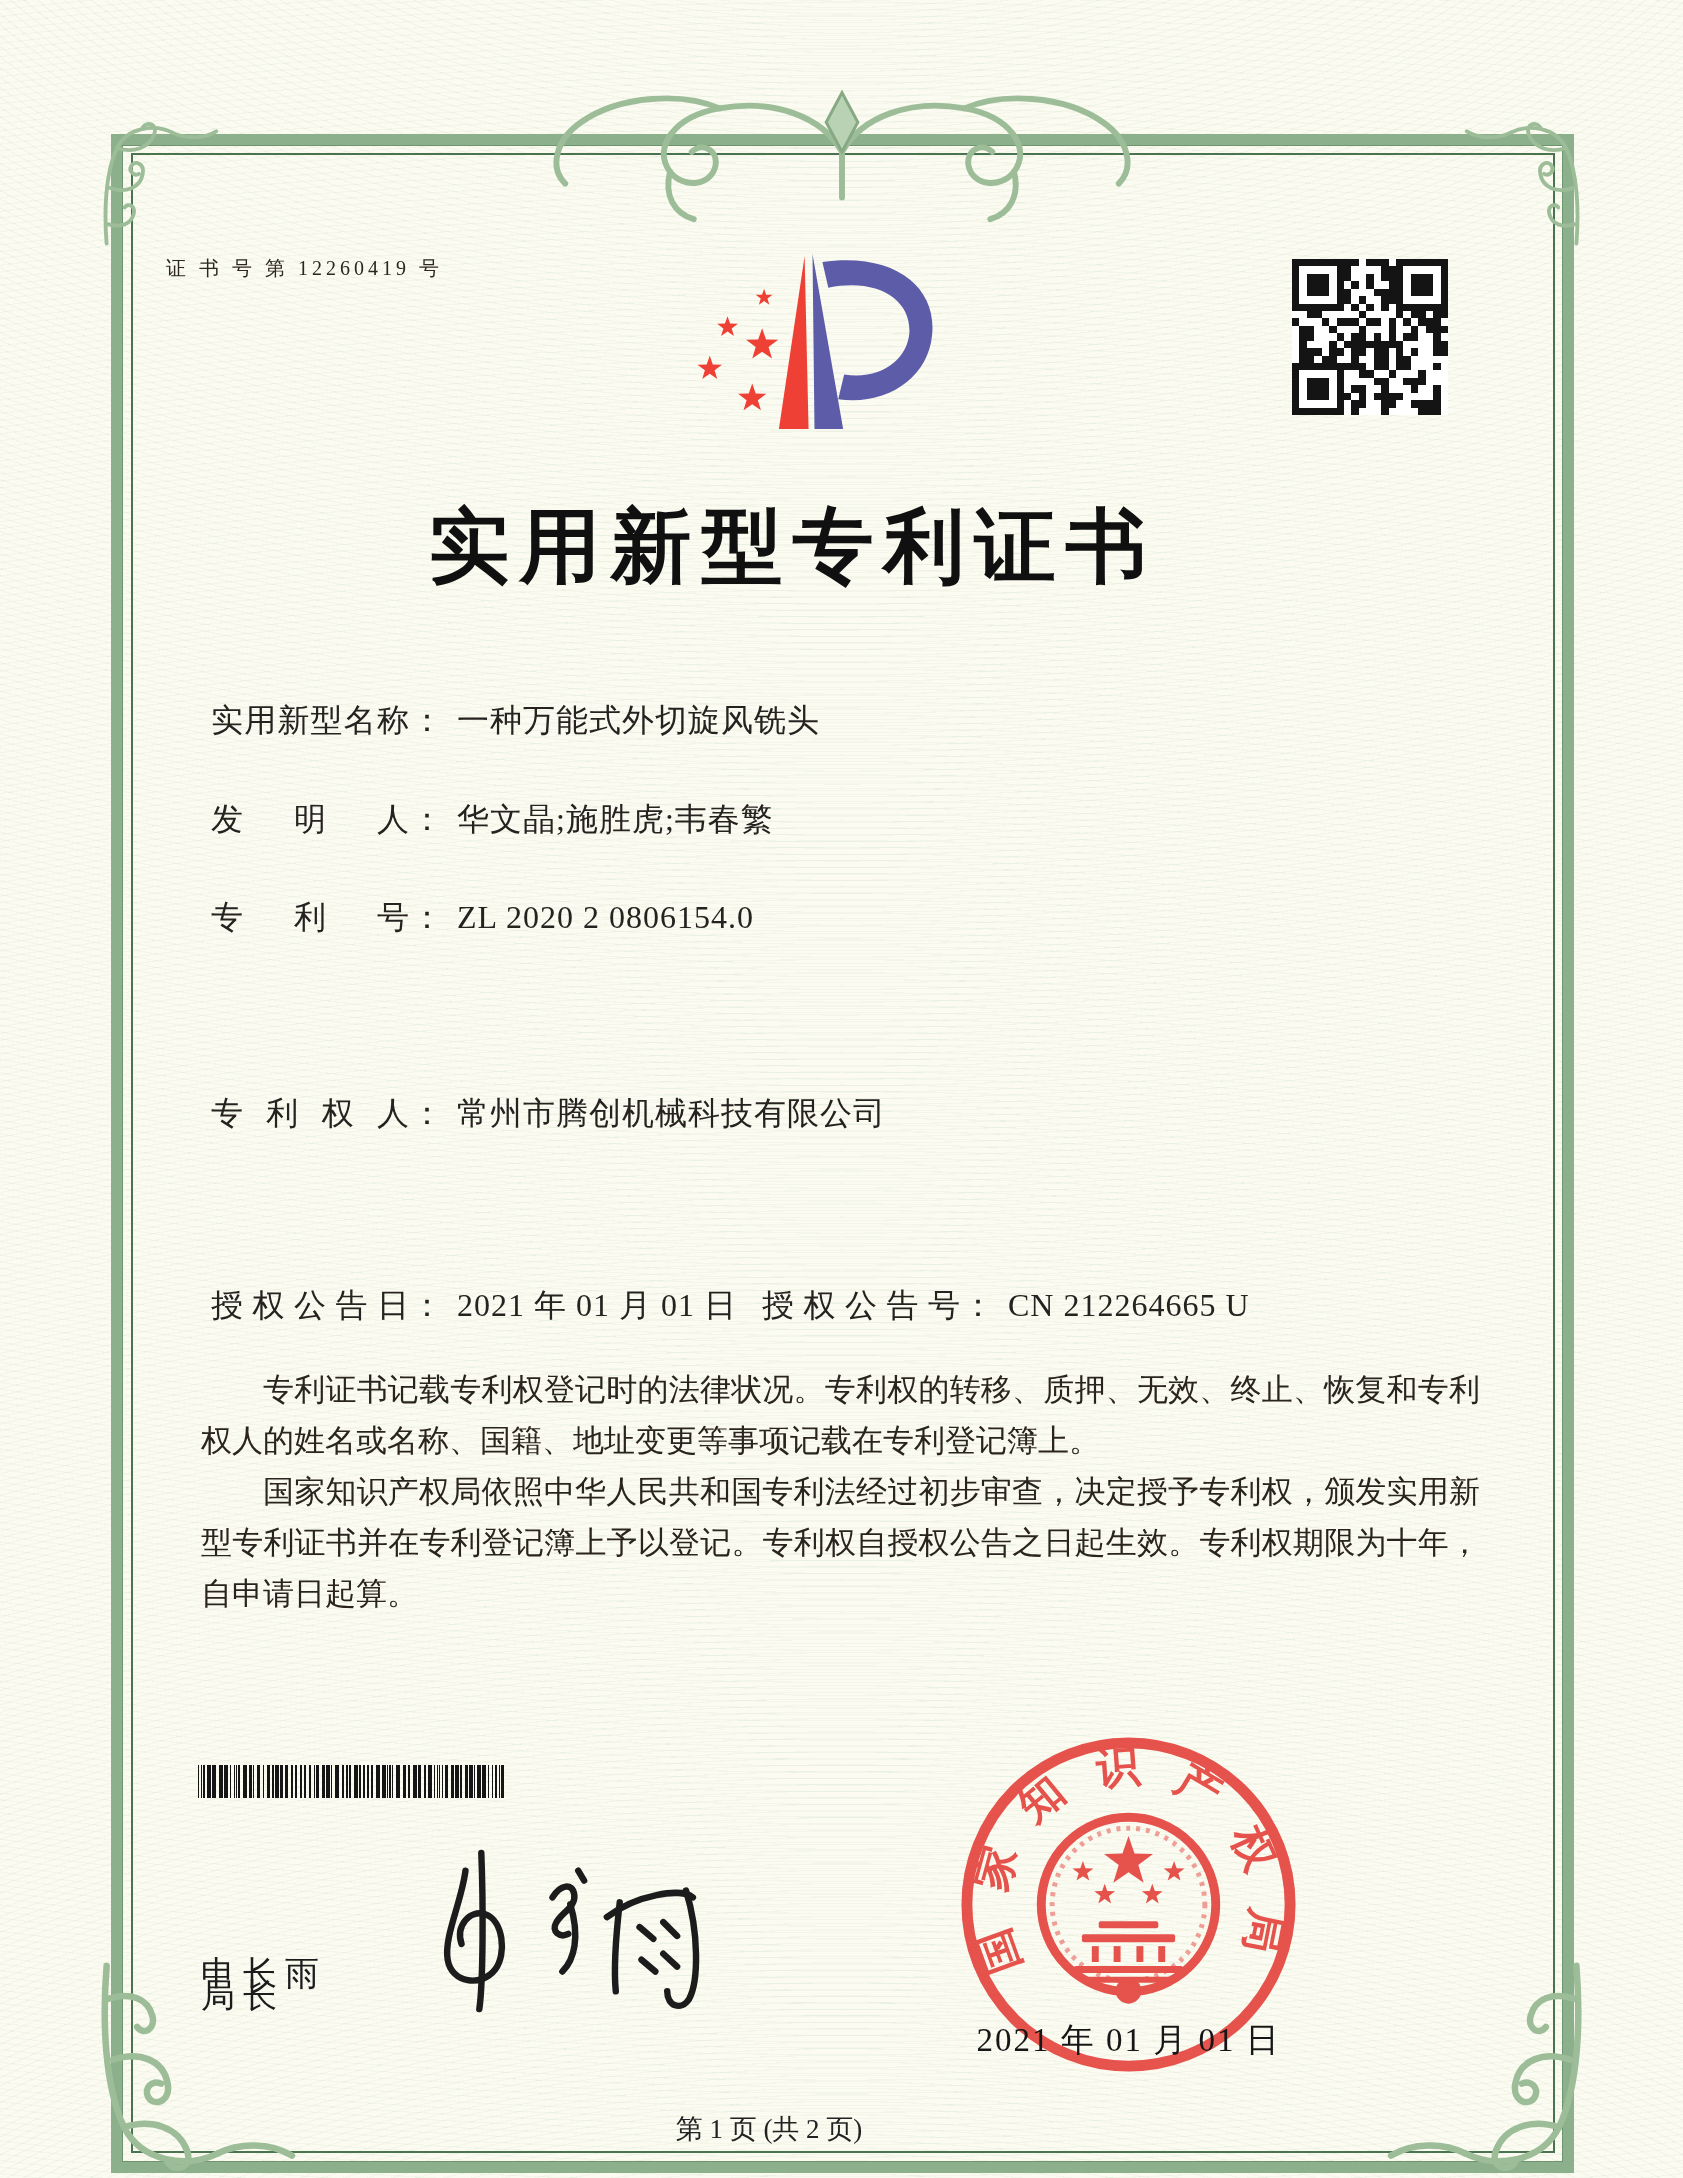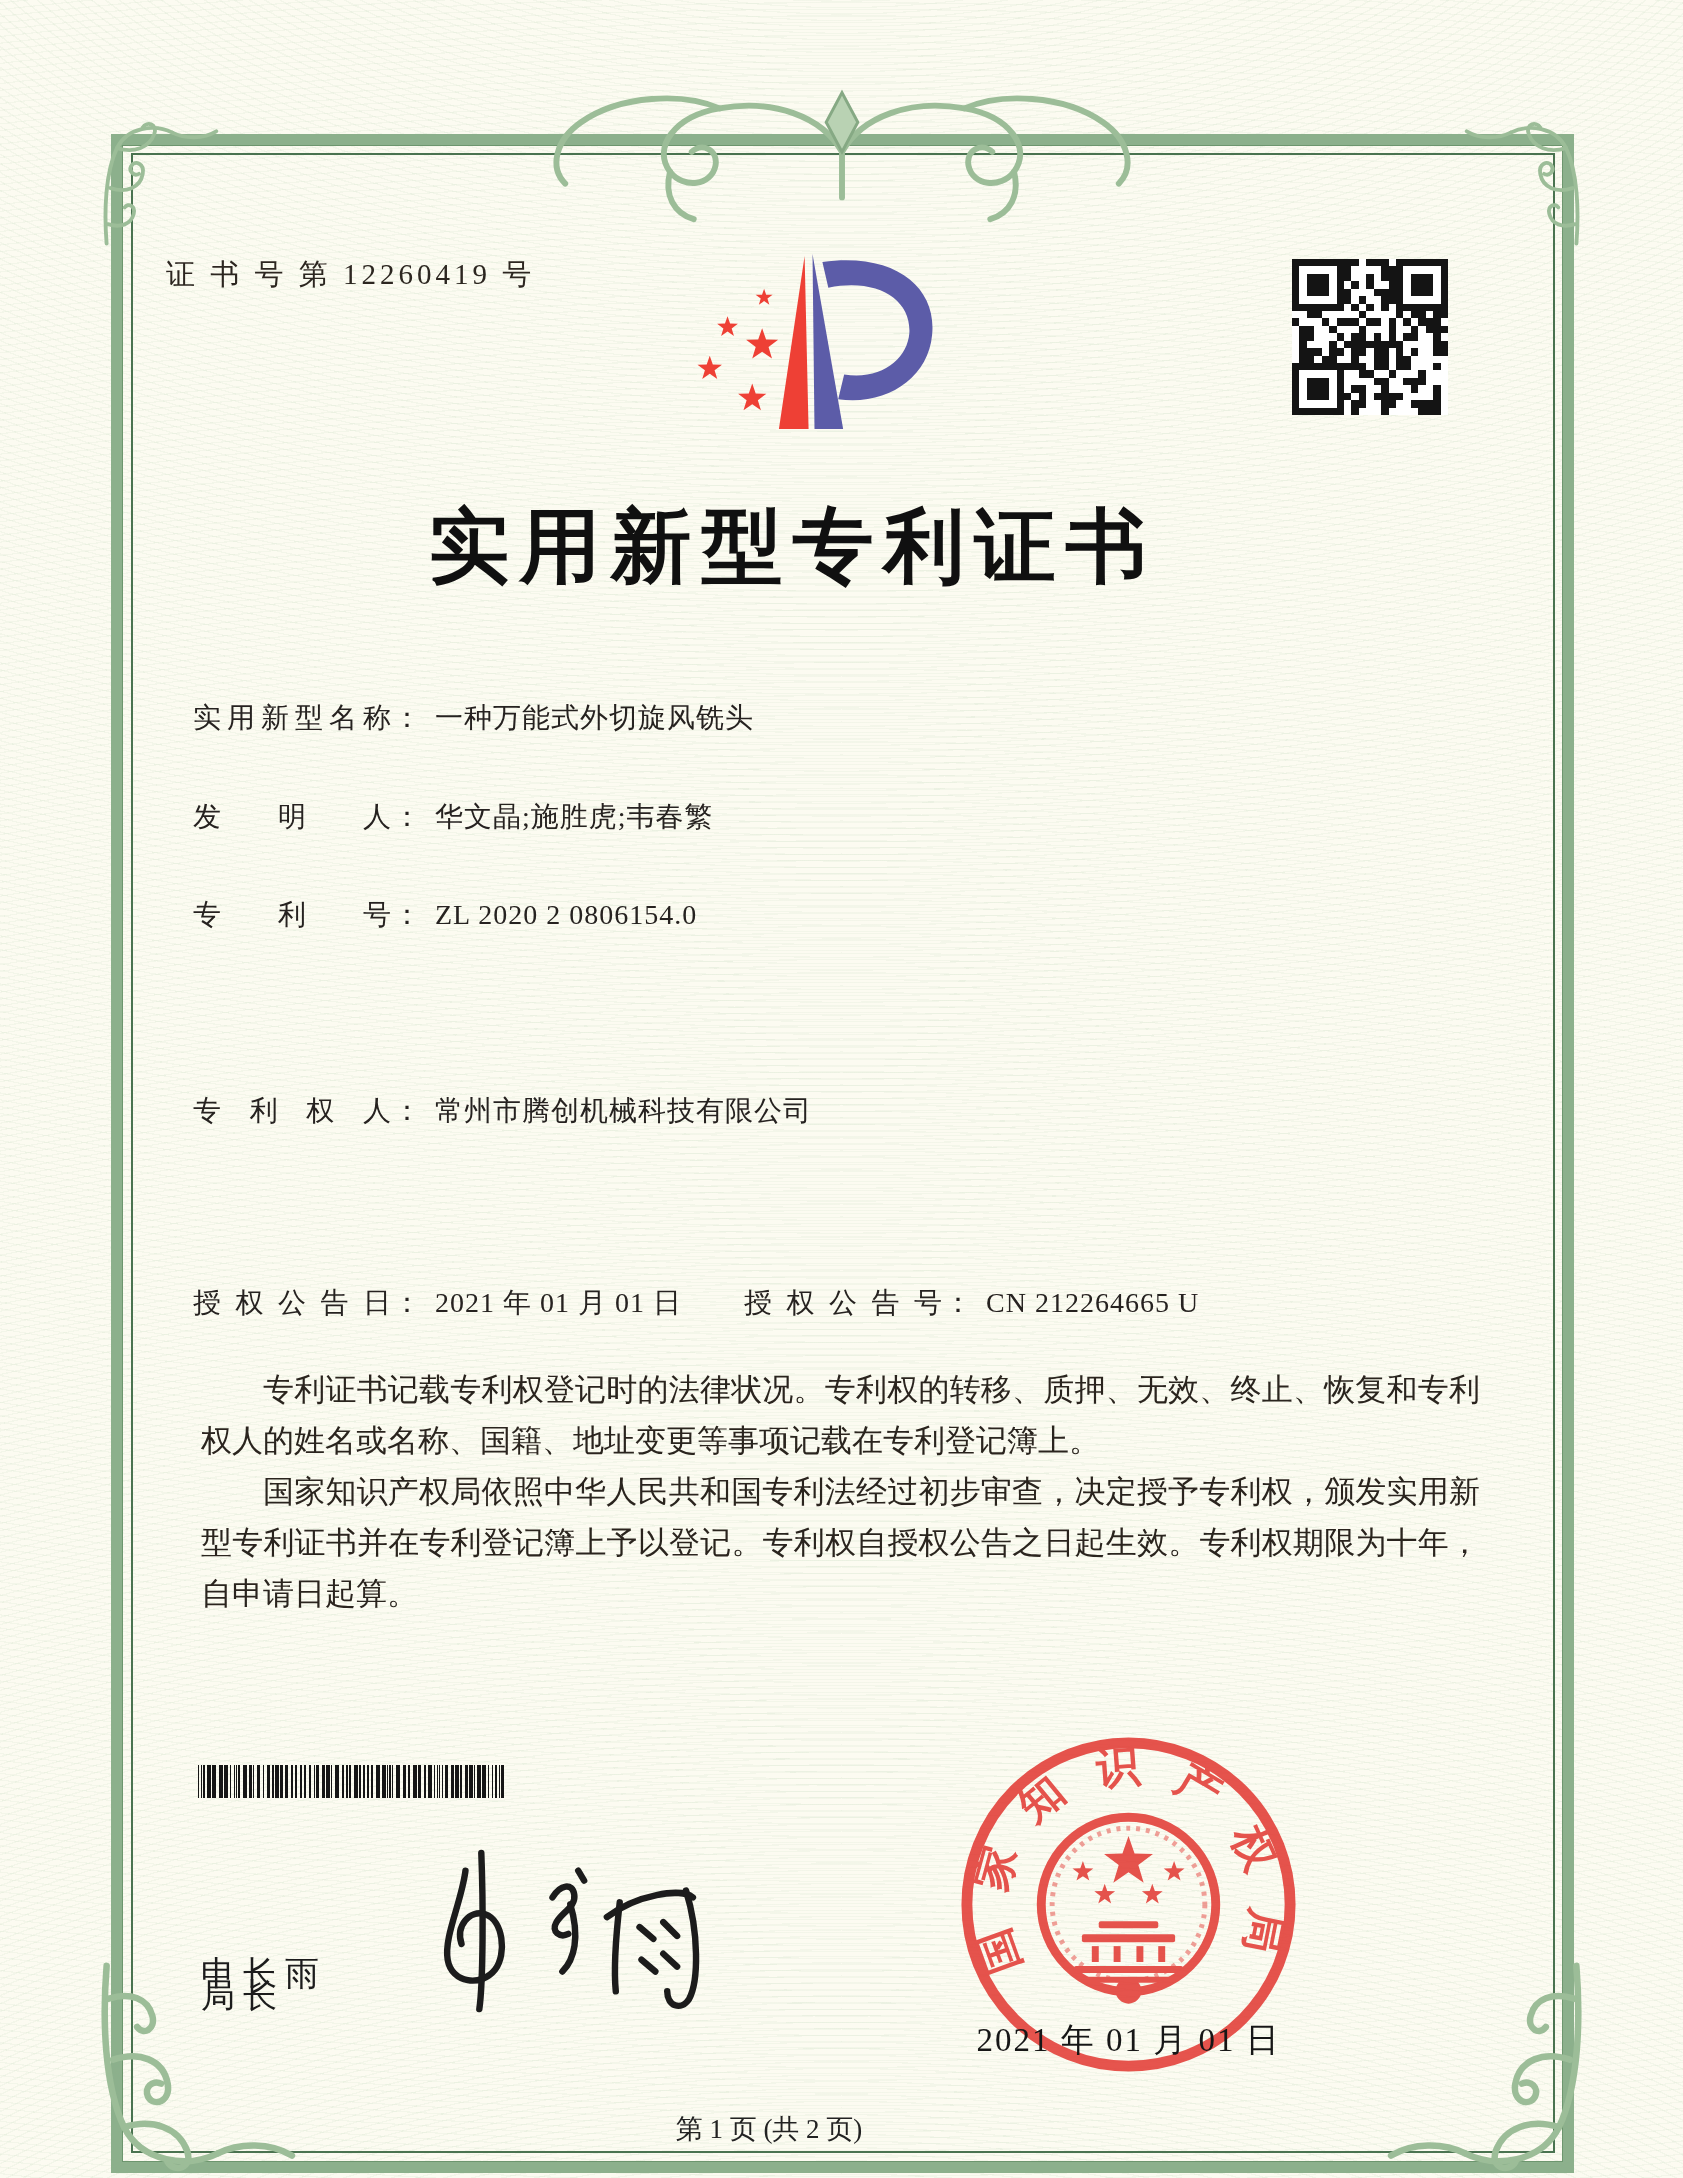--- a/index.html
+++ b/index.html
@@ -10,28 +10,28 @@
       repeating-radial-gradient(1188px 693px at 50% -15%, rgba(140,185,140,.08) 0 2px, transparent 2px 11px),
       repeating-radial-gradient(1485px 891px at 50% 125%, rgba(140,185,140,.08) 0 2px, transparent 2px 11px);
     font-family:"Liberation Serif","DejaVu Serif",serif;color:#262220;
   }
   .abs{position:absolute;}
   
   .frame-band{left:111px;top:134px;width:1463px;height:2039px;border:11px solid #8cb08c;box-sizing:border-box;}
   .frame-band::after{content:"";position:absolute;inset:0;border:1px solid #6d966e;}
   .frame-line{left:131px;top:153px;width:1424px;height:2000px;border:2px solid #4a7350;box-sizing:border-box;}
   
-  .cert-no{left:166px;top:255px;font-size:29px;letter-spacing:4px;color:#2c2620;}
+  .cert-no{left:166px;top:255px;font-size:20px;letter-spacing:4px;color:#2c2620;}
   .logo{left:688px;top:248px;}
   .qr{left:1292px;top:259px;width:156px;height:156px;display:grid;grid-template-columns:repeat(21,1fr);grid-template-rows:repeat(21,1fr);background:#fff;}
   .qr b{display:block;}
   .qr b.on{background:#141414;}
   .title{left:248px;top:493px;width:1089px;text-align:center;font-size:81px;font-weight:bold;letter-spacing:10px;color:#101010;}
   
-  .row{left:193px;width:1317px;font-size:28px;height:44px;}
+  .row{left:211px;width:1317px;font-size:32px;height:44px;}
   .lbl{display:inline-block;width:198px;text-align:justify;text-align-last:justify;vertical-align:top;}
   .colon{margin:0 14px 0 2px;}
   .val{letter-spacing:1px;white-space:pre-wrap;}
   .pair2{position:absolute;left:551px;top:0;}
   
   .paras{left:201px;top:1364px;width:1279px;font-size:31px;line-height:51px;text-align:justify;color:#2a241e;}
   .paras p{margin:0;text-indent:2em;}
   
   .barcode{left:198px;top:1765px;width:304px;height:33px;font-size:0;white-space:nowrap;}
   .barcode i{display:inline-block;height:100%;}

